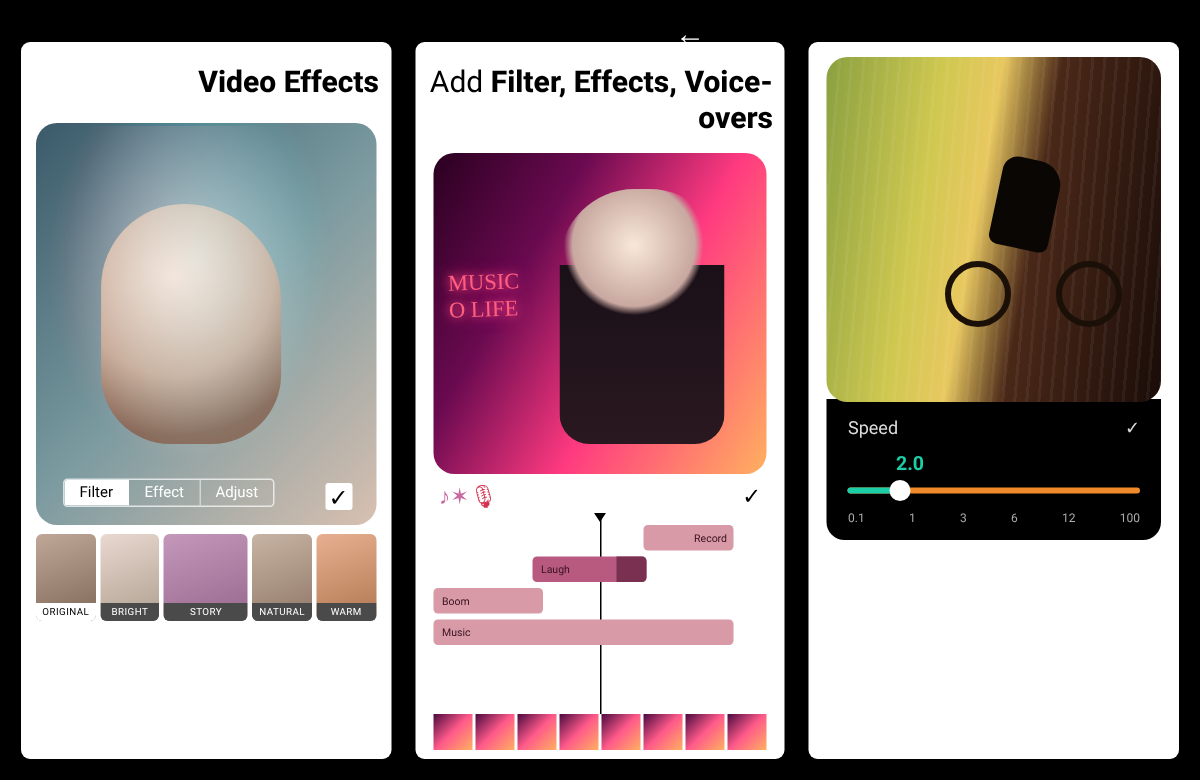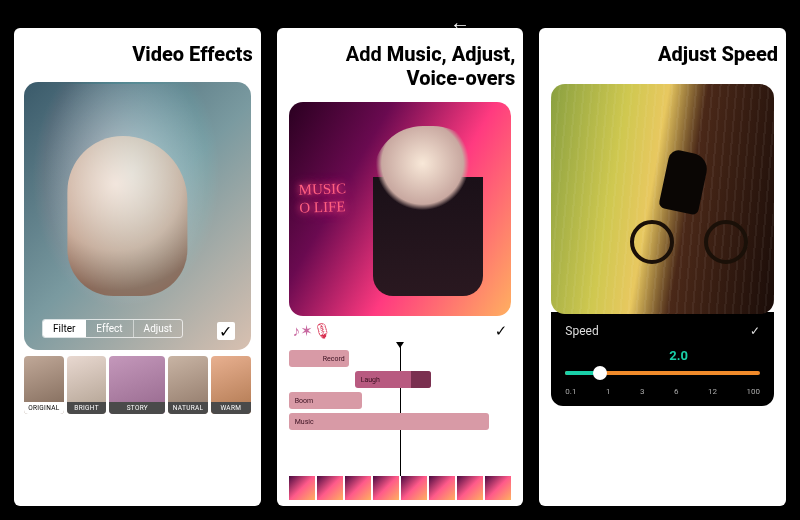--- a/index.html
+++ b/index.html
@@ -32,21 +32,21 @@
     position: relative;
   }
   .card h2 {
     text-align: right;
     font-size: 20px;
     font-weight: 800;
     padding: 14px 8px 8px 8px;
     color: #000;
     line-height: 1.2;
   }
-  .card h2 .light { font-weight: 700; }
+  .card h2 .light { font-weight: 400; }
   
   .p1-img {
     margin: 8px 10px 0 10px;
     border-radius: 14px;
     height: 268px;
     position: relative;
     overflow: hidden;
     background: linear-gradient(135deg, #3a5a6a 0%, #7a9aa0 50%, #d8c0b0 100%);
   }
   .p1-img::before, .p1-img::after {
@@ -189,21 +189,21 @@
     height: 17px;
     margin: 4px 0;
     border-radius: 3px;
     font-size: 7px;
     color: #3a1020;
     display: flex;
     align-items: center;
     padding: 0 6px;
     position: relative;
   }
-  .t-record { background: #d89aa6; width: 60px; justify-content: flex-end; padding-right: 4px; }
+  .t-record { background: #d89aa6; margin-left: 140px; width: 60px; justify-content: flex-end; padding-right: 4px; }
   .t-laugh  { background: #b85a80; margin-left: 66px; width: 76px; padding: 0 24px 0 6px; }
   .t-laugh::after { content:""; position:absolute; right:0; top:0; bottom:0; width:20px; background:#7a3050; border-radius: 0 3px 3px 0; }
   .t-boom   { background: #d89aa6; margin-left: 0; width: 73px; }
   .t-music  { background: #d89aa6; margin-left: 0; width: 200px; }
   .p2-thumbs {
     display: flex;
     gap: 2px;
     padding: 0 12px 6px 12px;
     overflow: hidden;
   }
@@ -262,21 +262,21 @@
     align-items: center;
     font-size: 12px;
     padding: 4px 0 10px 0;
     color: #ddd;
     gap: 43px;
   }
   .p3-val {
     color: #1acfa8;
     font-size: 13px;
     font-weight: 700;
-    text-align: center;
+    text-align: left;
     padding-left: 32px;
     margin-bottom: 2px;
   }
   .p3-slider {
     position: relative;
     height: 16px;
     margin: 2px 0 4px 0;
   }
   .p3-slider .rail {
     position: absolute;
@@ -341,21 +341,21 @@
           <div class="lbl">NATURAL</div>
         </div>
         <div class="thumb f-warm">
           <div class="lbl">WARM</div>
         </div>
       </div>
   </div>
 
   <div class="card">
     <h2>
-      <span class="light">Add </span><span>Music, Adjust, Voice-overs</span>
+      <span class="light">Add </span><span>Filter, Effects, Voice-overs</span>
     </h2>
     <div class="p2-img">
       <div class="p2-neon">
         <span>MUSIC</span><br>
         <span>O LIFE</span>
       </div>
       <div class="p2-person"></div>
     </div>
     <div class="p2-toolbar">
       <span class="p2-ic-music">♪</span>
@@ -376,21 +376,20 @@
       <div></div>
       <div></div>
       <div></div>
       <div></div>
       <div></div>
       <div></div>
     </div>
   </div>
 
   <div class="card">
-    <h2>Adjust Speed</h2>
     <div class="p3-img">
       <div class="p3-cyclist">
         <div class="body"></div>
         <div class="wheel w1"></div>
         <div class="wheel w2"></div>
       </div>
     </div>
     <div class="p3-speedbar">
       <div class="p3-head">
         <span>Speed</span>

